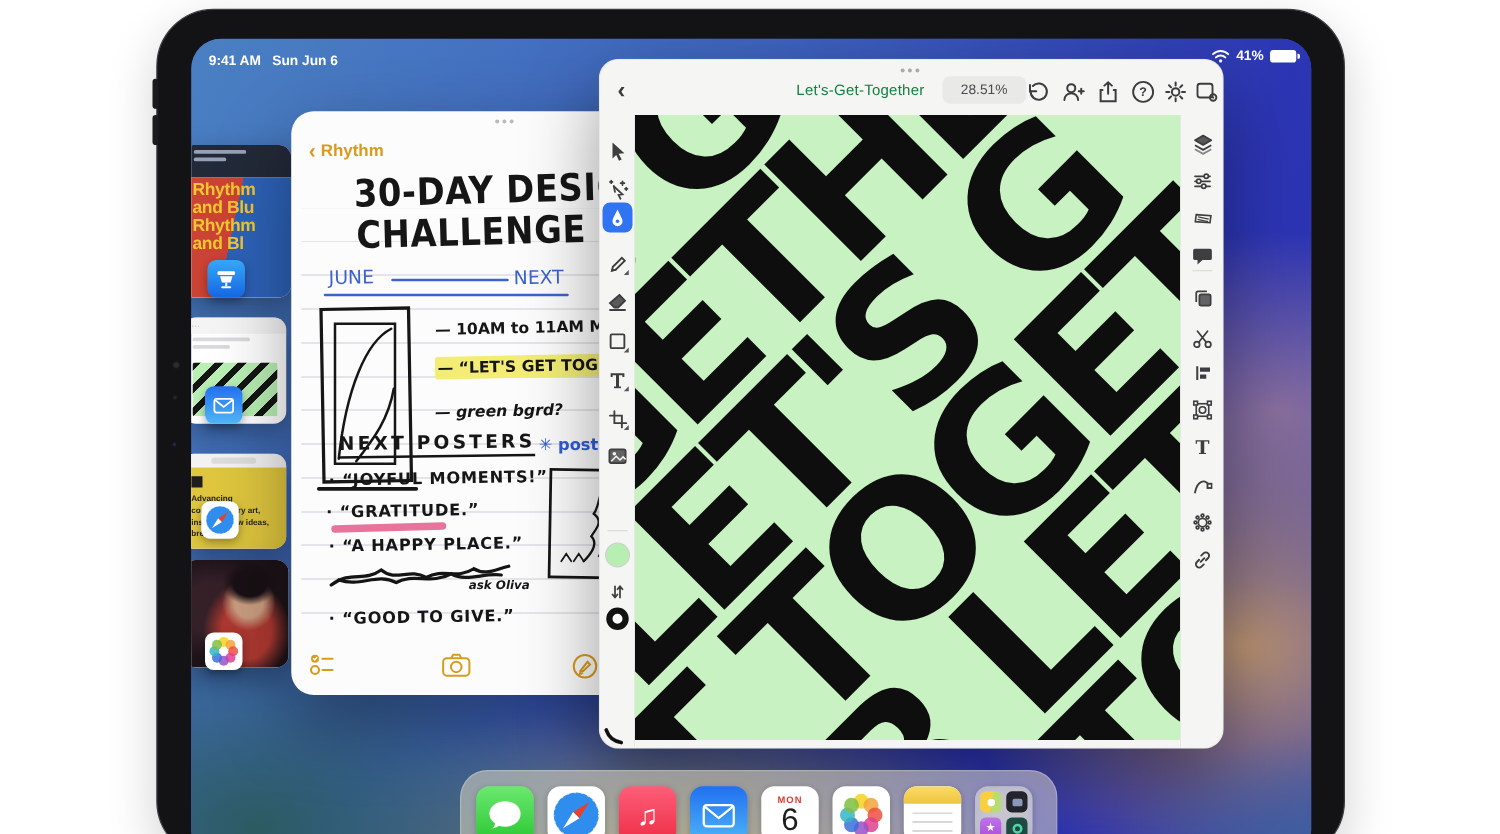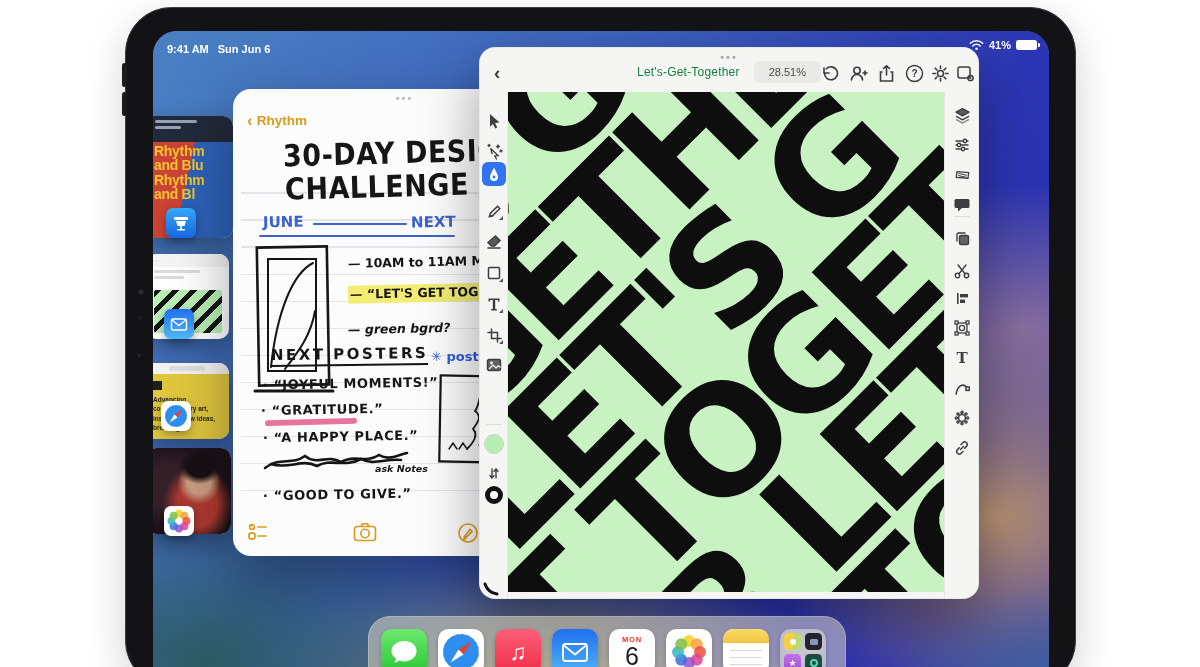--- a/index.html
+++ b/index.html
@@ -58,21 +58,21 @@
   
   .window{position:absolute;background:#fcfcfc;border-radius:18px;box-shadow:0 24px 60px rgba(0,0,0,.38);}
   .handle{position:absolute;top:3px;left:0;right:0;text-align:center;font-size:11px;letter-spacing:2px;color:#a8a8ae;font-weight:700;}
   
   #notes-back{position:absolute;left:14px;top:24px;color:#d89b1d;font-size:13.5px;font-weight:600;display:flex;gap:4px;align-items:center;}
   #notes-back .chev{font-size:17px;font-weight:700;line-height:10px;}
   #notes-paper{position:absolute;left:8px;right:0;top:78px;bottom:50px;
      background:repeating-linear-gradient(to bottom,rgba(0,0,0,0) 0 25.5px,#e4e4ea 25.5px 27px);}
   .hw{position:absolute;color:#161616;font-family:"DejaVu Sans",sans-serif;white-space:nowrap;}
   .hw-title{font-size:27px;font-weight:800;transform:rotate(-1.6deg) scaleY(1.12);letter-spacing:.5px;}
-  .hw-month{color:#3c63cb;font-weight:700;font-size:15px;transform:rotate(-1deg);}
+  .hw-month{color:#3c63cb;font-weight:400;font-size:15px;transform:rotate(-1deg);}
   .mrule{position:absolute;height:2px;background:#3c63cb;border-radius:2px;}
   .hw-b{font-size:12.5px;font-weight:700;transform:rotate(-1.2deg);}
   .hl{background:#f3ed76;padding:1px 5px 2px 2px;border-radius:2px;}
   .hw-sec{font-size:15px;font-weight:800;letter-spacing:2.5px;border-bottom:2.5px solid #141414;padding-bottom:1px;transform:rotate(-.8deg);}
   .hw-it{font-size:13px;font-weight:700;letter-spacing:.6px;transform:rotate(-1deg);}
   .pink-underline{position:absolute;height:6px;border-radius:3px;background:#e8739d;transform:rotate(-1.5deg);}
   .hw-small{font-size:9.5px;font-weight:600;font-style:italic;}
   .hw-star{color:#2f5cd8;font-size:13px;font-weight:700;}
   #notes-toolbar{position:absolute;left:0;right:0;bottom:0;height:46px;color:#d89b1d;}
   .ntool{position:absolute;top:12px;}
@@ -263,21 +263,21 @@
 
       <div class="hw hw-sec" style="left:38px;top:256px">NEXT POSTERS</div>
       <div class="hw hw-it" style="left:30px;top:287px">· “JOYFUL MOMENTS!”</div>
       <div class="hw hw-it" style="left:28px;top:313px">· “GRATITUDE.”</div>
       <div class="pink-underline" style="left:32px;top:330px;width:92px"></div>
       <div class="hw hw-it" style="left:30px;top:340px">· “A HAPPY PLACE.”</div>
       <svg class="abs" style="left:28px;top:357px" width="150" height="28" viewBox="0 0 150 28" fill="none" stroke="#141414" stroke-width="2.6" stroke-linecap="round">
         <path d="M4 22 C 20 10 30 20 44 10 C 56 20 66 8 80 16 C 94 8 104 18 118 9 C 128 15 136 9 146 7"></path>
         <path d="M10 18 C 28 24 40 12 56 20 C 70 12 84 22 100 13 C 112 20 126 12 140 14"></path>
       </svg>
-      <div class="hw hw-small" style="left:142px;top:374px">ask Notes</div>
+      <div class="hw hw-small" style="left:142px;top:374px">ask Oliva</div>
       <div class="hw hw-it" style="left:30px;top:398px">· “GOOD TO GIVE.”</div>
 
       <div class="hw hw-star" style="left:198px;top:260px">✳ posti</div>
       <svg class="abs" style="left:204px;top:282px" width="72" height="96" viewBox="0 0 72 96" fill="none" stroke="#161616" stroke-linecap="round">
         <rect x="3" y="5" width="64" height="86" stroke-width="2.2" transform="rotate(1 35 48)"></rect>
         <path d="M52 12 C 40 22 44 32 38 40 C 46 46 40 52 36 58 C 42 64 36 72 30 78" stroke-width="1.8"></path>
         <path d="M56 20 C 50 30 54 40 48 50 C 52 58 46 66 42 74" stroke-width="1.4"></path>
         <path d="M12 78 l4 -6 l4 6 M22 78 l4 -6 l4 6" stroke-width="1.4"></path>
       </svg>
 

